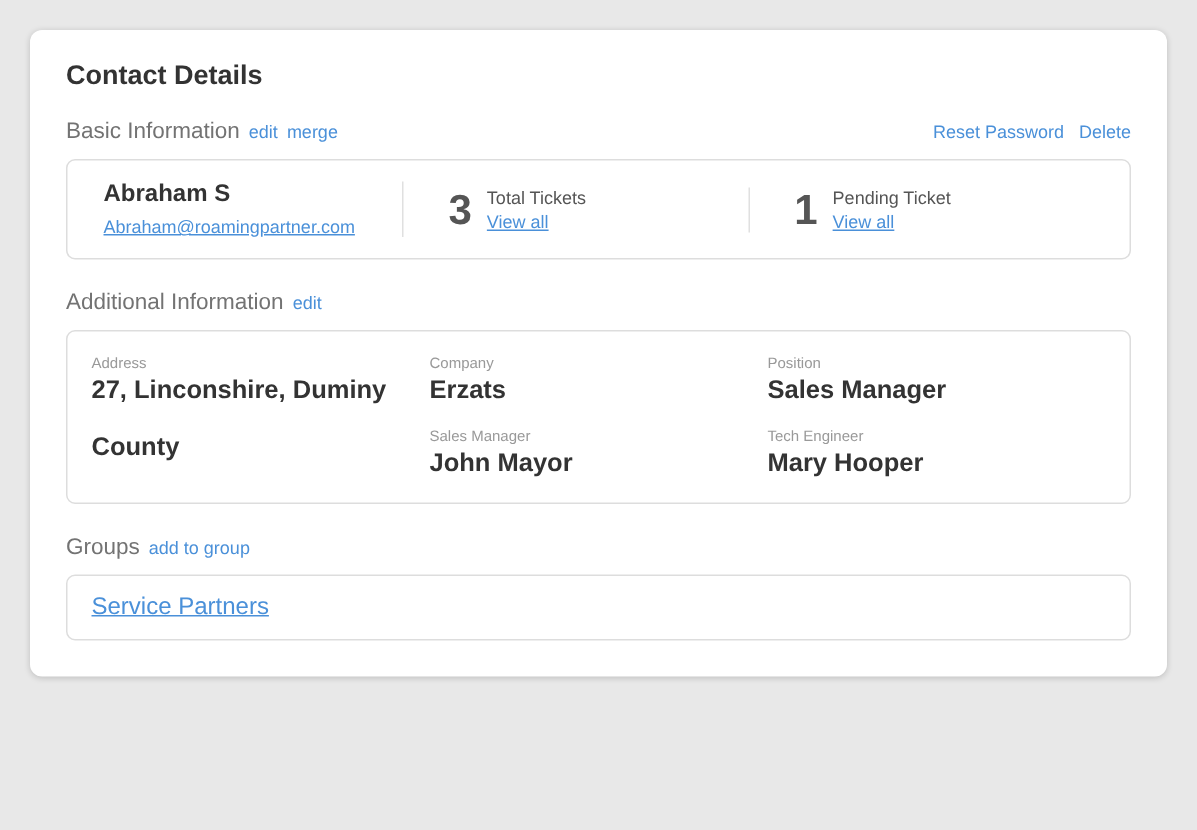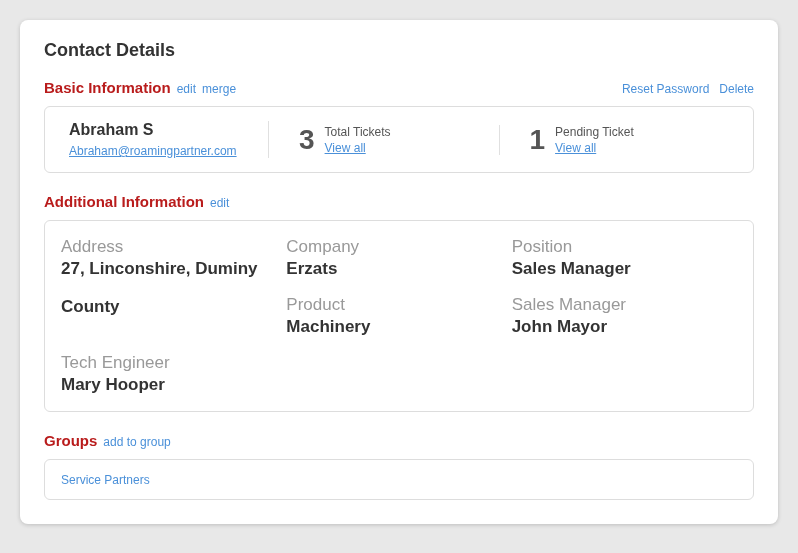--- a/index.html
+++ b/index.html
@@ -41,22 +41,22 @@
       justify-content: space-between;
       margin-bottom: 10px;
     }
     .section-header-left {
       display: flex;
       align-items: baseline;
       gap: 6px;
     }
     .section-title {
       font-size: 15px;
-      font-weight: bold;
-      color: #b91c1c;
+      font-weight: normal;
+      color: #737373;
     }
     .section-link {
       font-size: 12px;
       color: #4a90d9;
       text-decoration: none;
       cursor: pointer;
     }
     .header-right-links {
       display: flex;
       gap: 10px;
@@ -134,41 +134,42 @@
       display: grid;
       grid-template-columns: 1fr 1fr 1fr;
       gap: 16px 0;
     }
     .field-item {
       display: flex;
       flex-direction: column;
       gap: 2px;
     }
     .field-label {
-      font-size: 17px;
+      font-size: 10px;
       color: #999;
     }
     .field-value {
       font-size: 17px;
       font-weight: bold;
       color: #333;
     }
 
     
     .groups-section {
       margin-bottom: 0;
     }
     .group-tag-box {
       border: 1px solid #ddd;
       border-radius: 6px;
       padding: 12px 16px;
     }
     .group-tag {
-      font-size: 12px;
-      color: #4a90d9;
+      font-size: 16px;
+      color: #4a90d9;
+      text-decoration: underline;
       cursor: pointer;
     }
   </style>
 </head>
 <body>
 
 <div class="page-wrapper">
   <div class="card">
     <div class="card-title">Contact Details</div>
 
@@ -228,24 +229,20 @@
         <div class="field-item">
           <span class="field-label">Position</span>
           <span class="field-value">Sales Manager</span>
         </div>
 
         <div class="field-item">
           <span class="field-label"></span>
           <span class="field-value">County</span>
         </div>
 
-        <div class="field-item">
-          <span class="field-label">Product</span>
-          <span class="field-value">Machinery</span>
-        </div>
 
         <div class="field-item">
           <span class="field-label">Sales Manager</span>
           <span class="field-value">John Mayor</span>
         </div>
 
         <div class="field-item">
           <span class="field-label">Tech Engineer</span>
           <span class="field-value">Mary Hooper</span>
         </div>

